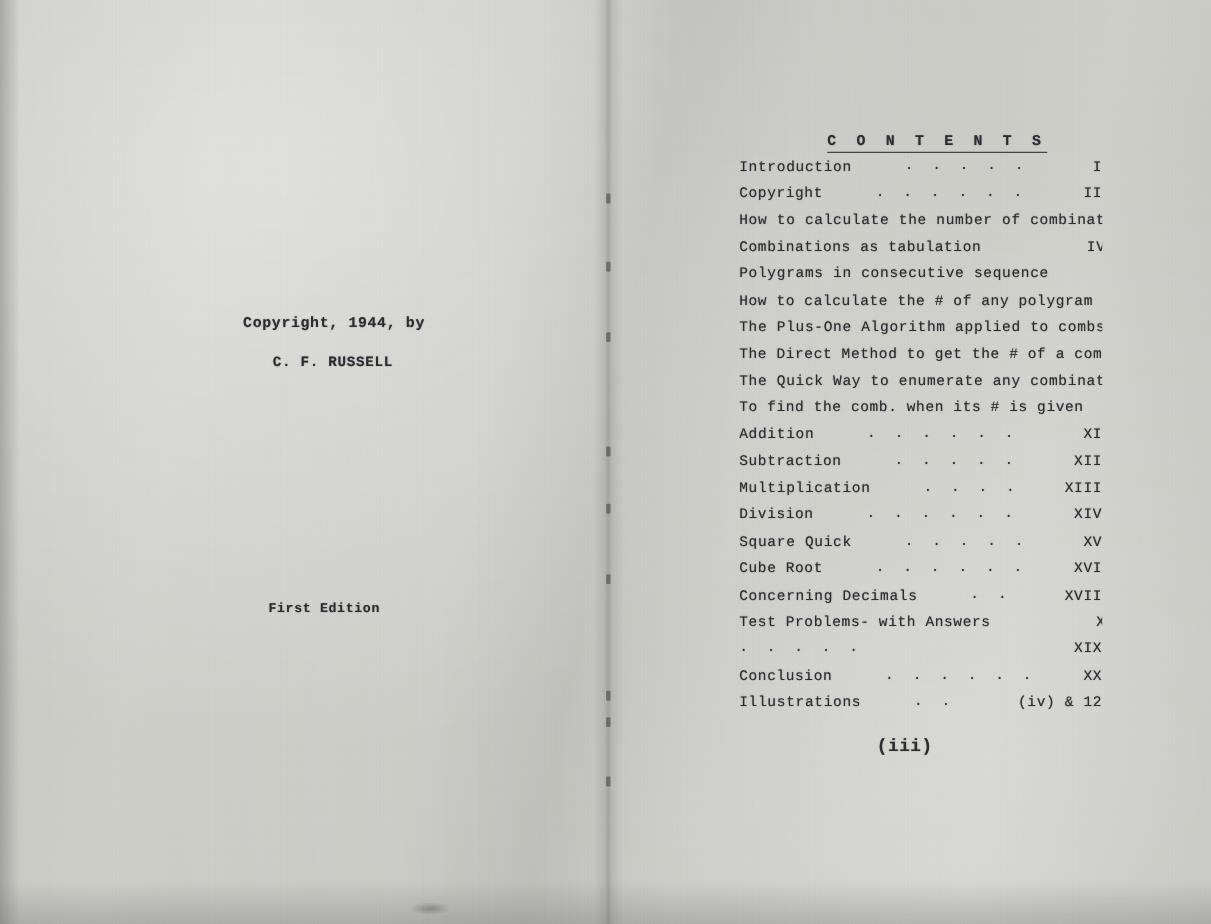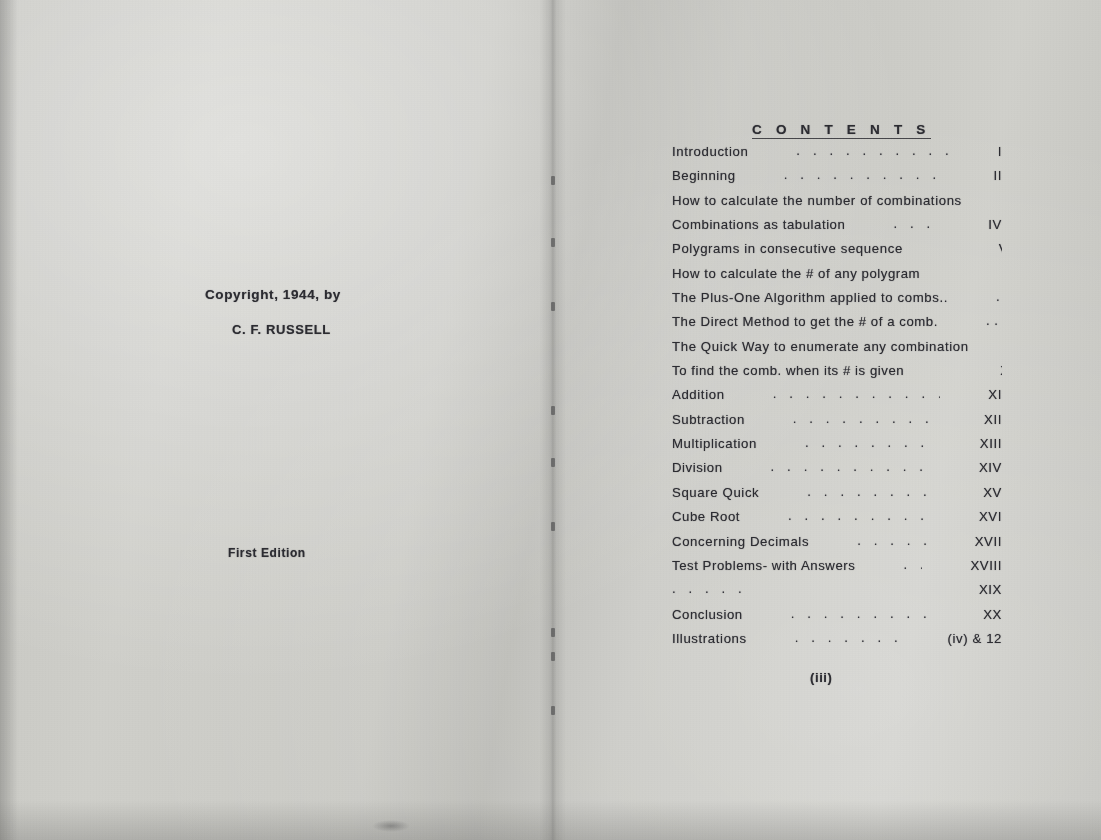--- a/index.html
+++ b/index.html
@@ -76,30 +76,30 @@
   #smudge {
     position: absolute;
     left: 372px; top: 820px;
     width: 38px; height: 12px;
     background: radial-gradient(ellipse at center, rgba(70,70,72,0.40), rgba(70,70,72,0) 70%);
     pointer-events: none;
   }
 
   
   .tw {
-    font-family: Liberation Sans, sans-serif;
+    font-family: Liberation Mono, monospace;
     letter-spacing: 0.6px;
     color: #2b2b31;
     text-shadow: 0 0 1.1px rgba(40,40,45,0.55);
   }
 
   
   #left-page {
     position: absolute;
-    left: 0; top: 0;
+    left: 16px; top: 0;
     width: 540px; height: 832px;
   }
   #copyright-line {
     position: absolute;
     left: 205px; top: 287px;
     font-size: 13.5px;
     font-weight: bold;
   }
   #author-line {
     position: absolute;
@@ -159,22 +159,22 @@
     color: #33333a;
     transform: translateY(-1px);
   }
   .toc-num {
     flex: 0 0 auto;
     padding-left: 4px;
     text-align: right;
   }
   #folio {
     position: absolute;
-    left: 244px; top: 670px;
-    font-size: 13px;
+    left: 231px; top: 670px;
+    font-size: 16px;
     font-weight: bold;
   }
 
   
   .toc-row:nth-child(odd) .toc-label { letter-spacing: 0.62px; }
   .toc-row:nth-child(even) .toc-label { letter-spacing: 0.55px; }
 </style>
 </head>
 <body>
 
@@ -193,21 +193,21 @@
 
     <div class="toc-row tw">
           <div class="toc-inner">
             <span class="toc-label">Introduction</span>
             <span class="toc-dots">. . . . . . . . . . . . . .</span>
             <span class="toc-num">I</span>
           </div>
         </div>
         <div class="toc-row tw">
           <div class="toc-inner">
-            <span class="toc-label">Beginning</span>
+            <span class="toc-label">Copyright</span>
             <span class="toc-dots">. . . . . . . . . . . . . . .</span>
             <span class="toc-num">II</span>
           </div>
         </div>
         <div class="toc-row tw">
           <div class="toc-inner">
             <span class="toc-label">How to calculate the number of combinations</span>
             <span class="toc-dots"></span>
           </div>
         </div>

